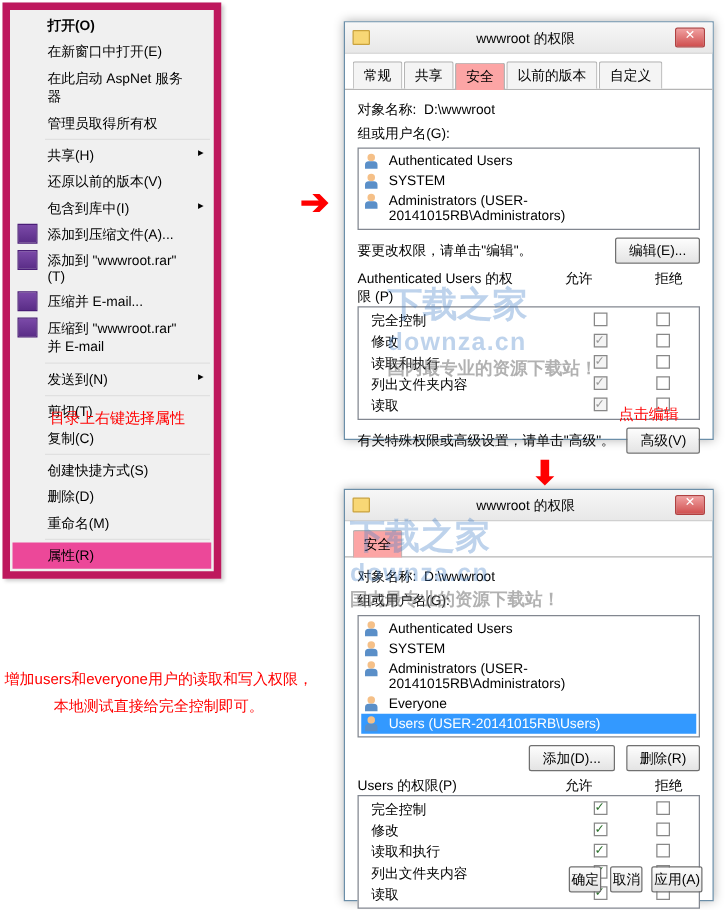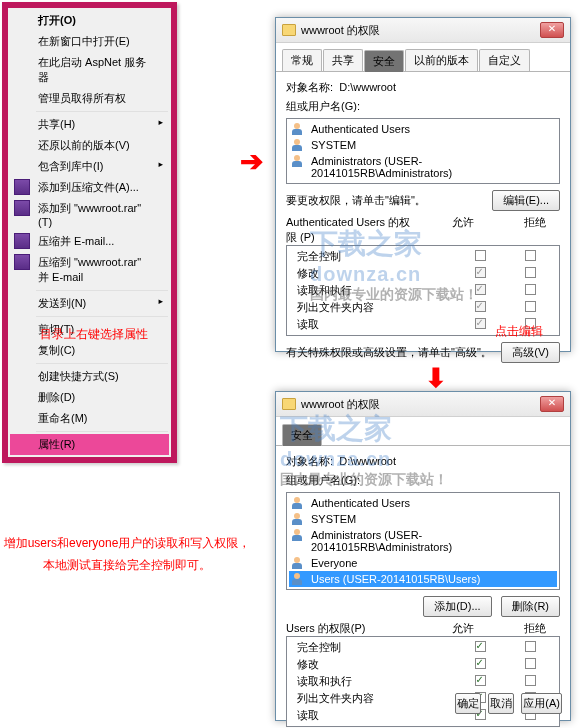--- a/index.html
+++ b/index.html
@@ -11,26 +11,26 @@
 .context-menu .arrow::after { content: "▸"; position: absolute; right: 6px; top: 3px; font-size: 9px; }
 .context-menu .icon-left { position: absolute; left: 4px; top: 2px; width: 16px; height: 16px; }
 .context-menu .highlight { background: #ec4899; }
 
 .dialog { position: absolute; background: #fff; border: 1px solid #6b8ea8; box-shadow: 0 0 8px rgba(0,0,0,0.3); }
 .dialog1 { left: 275px; top: 17px; width: 296px; height: 335px; }
 .dialog2 { left: 275px; top: 391px; width: 296px; height: 330px; }
 
 .titlebar { display: flex; align-items: center; padding: 4px 6px; background: linear-gradient(#f7f7f7,#e8e8e8); border-bottom: 1px solid #d0d0d0; }
 .titlebar .folder-ico { width: 14px; height: 12px; background: #f8d775; border: 1px solid #c9a23e; border-radius: 1px; margin-right: 5px; }
-.titlebar .title { flex: 1; font-size: 11px; }
+.titlebar .title { flex: 1; font-size: 11px; text-align: center; }
 .titlebar .closebtn { width: 24px; height: 16px; background: linear-gradient(#f0a0a0,#d05050); border: 1px solid #b04040; color: #fff; text-align: center; line-height: 12px; font-size: 10px; border-radius: 2px; }
 
 .tabs { display: flex; padding: 6px 6px 0 6px; border-bottom: 1px solid #b5b5b5; }
 .tab { padding: 3px 8px; border: 1px solid #b5b5b5; border-bottom: none; background: #f4f4f4; margin-right: 1px; border-radius: 2px 2px 0 0; font-size: 11px; }
-.tab.active { background: #737373; position: relative; top: 1px; }
+.tab.active { background: #fca5a5; position: relative; top: 1px; }
 
 .dialog-body { padding: 8px 10px; font-size: 11px; }
 .row-label { margin: 4px 0; }
 .user-list { border: 1px solid #828790; background: #fff; padding: 2px; margin: 3px 0 6px 0; min-height: 60px; }
 .user-list .u { padding: 2px 2px 2px 22px; position: relative; }
 .user-list .u.sel { background: #3399ff; color: #fff; }
 .user-ico { position: absolute; left: 2px; top: 1px; width: 14px; height: 14px; }
 .user-ico::before { content: ""; position: absolute; left: 3px; top: 1px; width: 6px; height: 6px; background: #f5c088; border-radius: 50%; }
 .user-ico::after { content: ""; position: absolute; left: 1px; top: 7px; width: 10px; height: 6px; background: #5a8fc8; border-radius: 3px 3px 0 0; }
 

